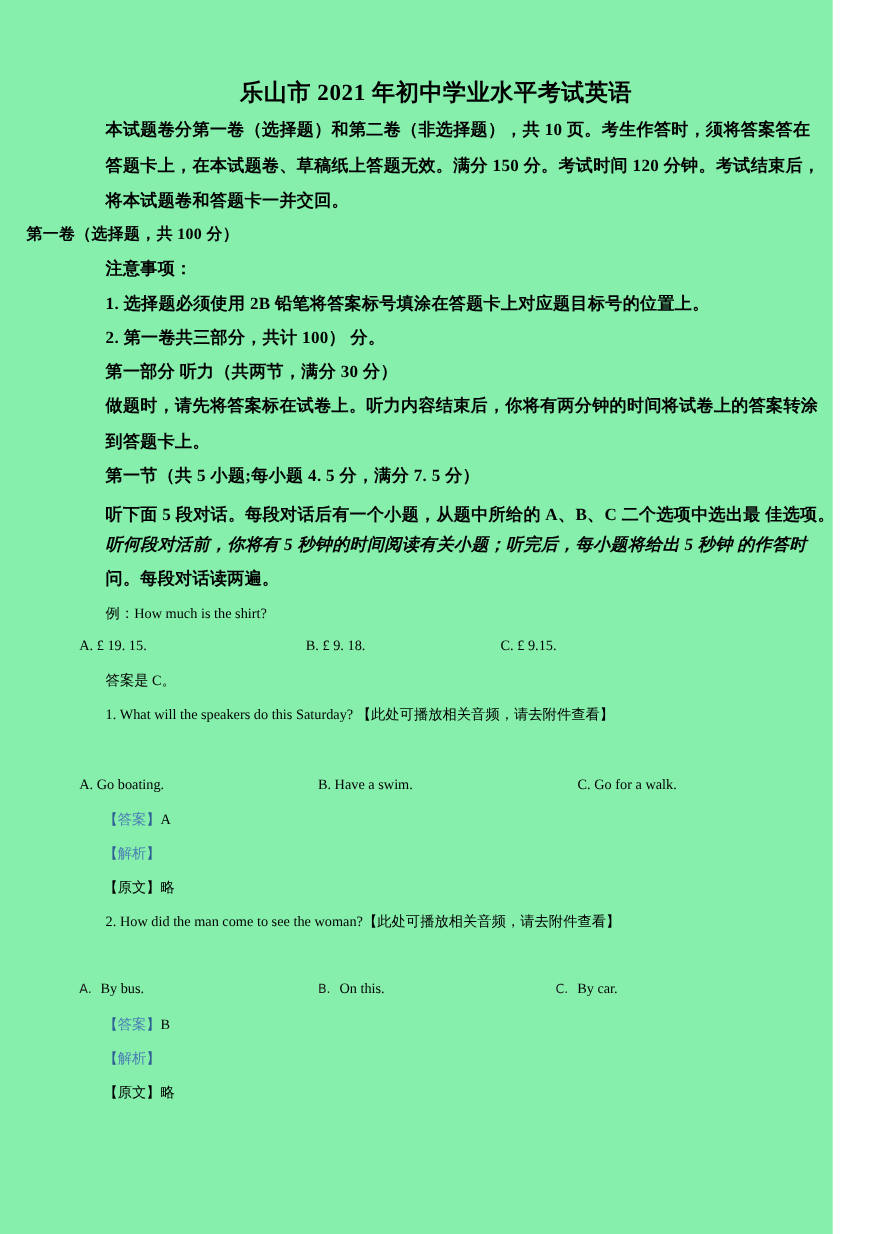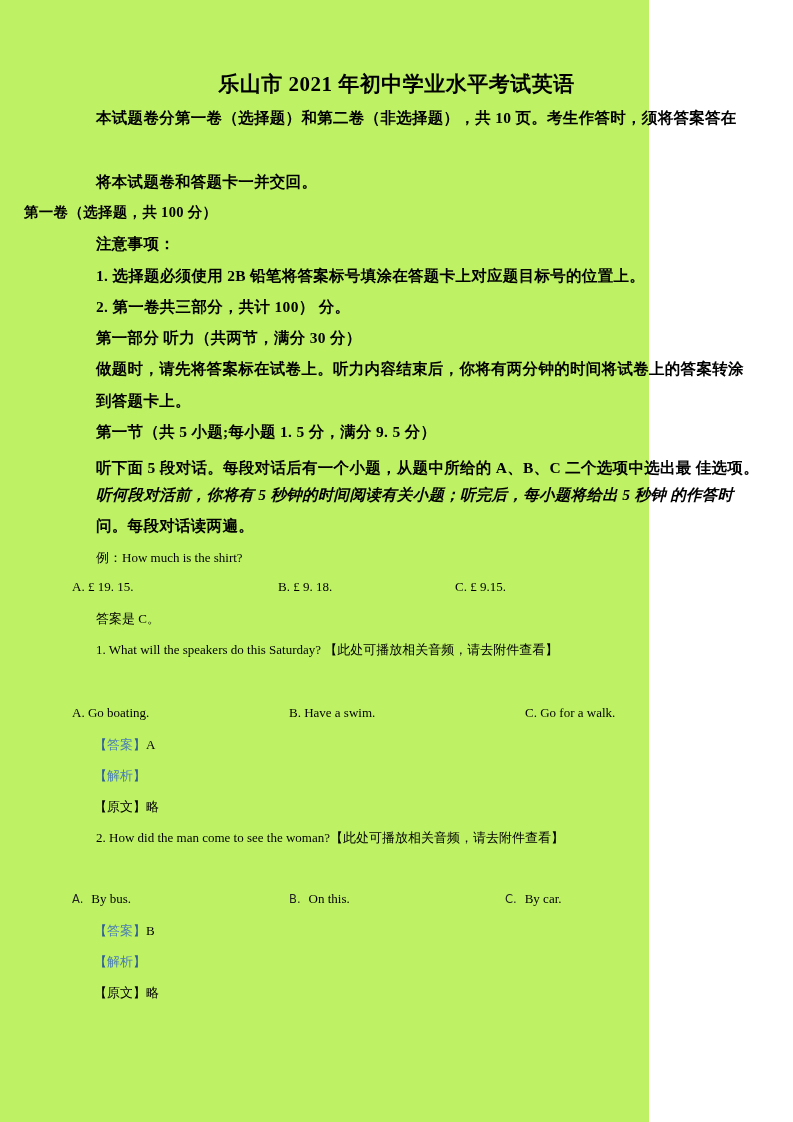--- a/index.html
+++ b/index.html
@@ -11,23 +11,23 @@
       width: 793px;
       height: 1122px;
       position: relative;
       overflow: hidden;
       font-family: "Liberation Serif", "DejaVu Serif", serif;
       color: #000000;
     }
     .page {
       position: absolute;
       left: 0; top: 0;
-      width: 649px;
+      width: 757px;
       height: 1122px;
-      background: #bef264;
+      background: #86efac;
     }
     .line {
       position: absolute;
       left: 72px;
       white-space: nowrap;
       margin-left: 24px;
     }
     .title {
       position: absolute;
       top: 70px;
@@ -71,32 +71,33 @@
     }
   </style>
 </head>
 <body>
 
 <div class="page">
 
   <div class="title">乐山市 2021 年初中学业水平考试英语</div>
 
   <div class="line bold" style="top:108px;">本试题卷分第一卷（选择题）和第二卷（非选择题），共 10 页。考生作答时，须将答案答在</div>
+  <div class="line bold" style="top:140px;">答题卡上，在本试题卷、草稿纸上答题无效。满分 150 分。考试时间 120 分钟。考试结束后，</div>
   <div class="line bold" style="top:172px;">将本试题卷和答题卡一并交回。</div>
 
   <div class="line bold center" style="top:203px; font-size:14.5px;">第一卷（选择题，共 100 分）</div>
 
   <div class="line bold" style="top:234px;">注意事项：</div>
   <div class="line bold" style="top:266px;">1. 选择题必须使用 2B 铅笔将答案标号填涂在答题卡上对应题目标号的位置上。</div>
   <div class="line bold" style="top:297px;">2. 第一卷共三部分，共计 100） 分。</div>
 
   <div class="line bold" style="top:328px;">第一部分 听力（共两节，满分 30 分）</div>
   <div class="line bold" style="top:359px;">做题时，请先将答案标在试卷上。听力内容结束后，你将有两分钟的时间将试卷上的答案转涂</div>
   <div class="line bold" style="top:391px;">到答题卡上。</div>
-  <div class="line bold" style="top:422px;">第一节（共 5 小题;每小题 1. 5 分，满分 9. 5 分）</div>
+  <div class="line bold" style="top:422px;">第一节（共 5 小题;每小题 4. 5 分，满分 7. 5 分）</div>
   <div class="line bold" style="top:458px;font-family:Liberation Serif, serif;">听下面 5 段对话。每段对话后有一个小题，从题中所给的 A、B、C 二个选项中选出最 佳选项。</div>
   <div class="line bold" style="top:485px;font-style:italic;">听何段对活前，你将有 5 秒钟的时间阅读有关小题；听完后，每小题将给出 5 秒钟 的作答时</div>
   <div class="line bold" style="top:516px;">问。每段对话读两遍。</div>
 
   <div class="line regular" style="top:549px;">例：How much is the shirt?</div>
   <div class="opt" style="left:72px; top:579px;">A. £ 19. 15.</div>
   <div class="opt" style="left:278px; top:579px;">B. £ 9. 18.</div>
   <div class="opt" style="left:455px; top:579px;">C. £ 9.15.</div>
   <div class="line regular" style="top:610px;">答案是 C。</div>
 

